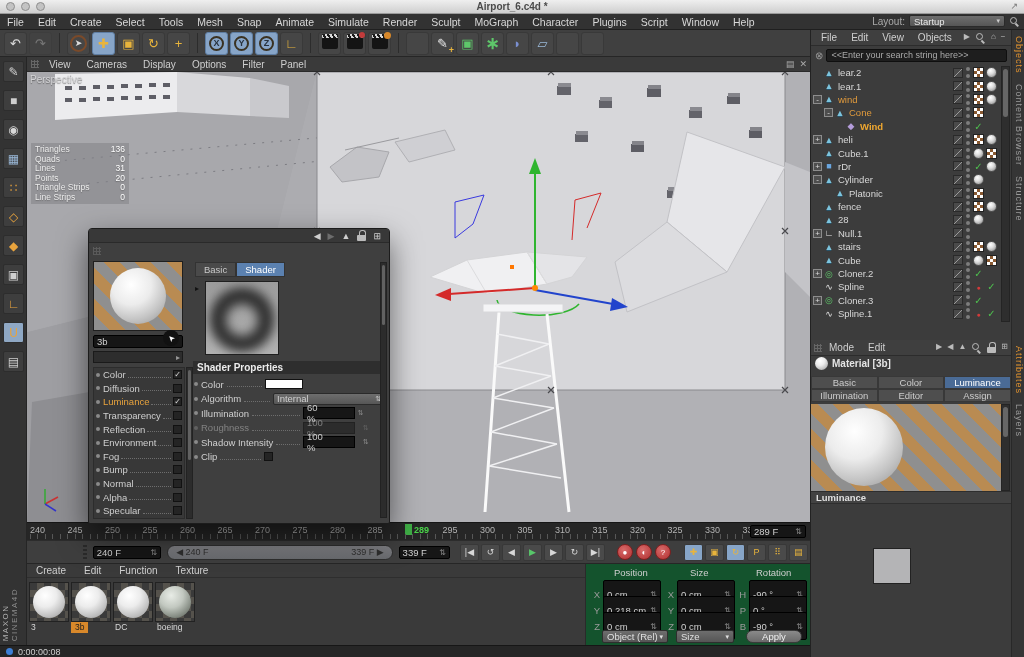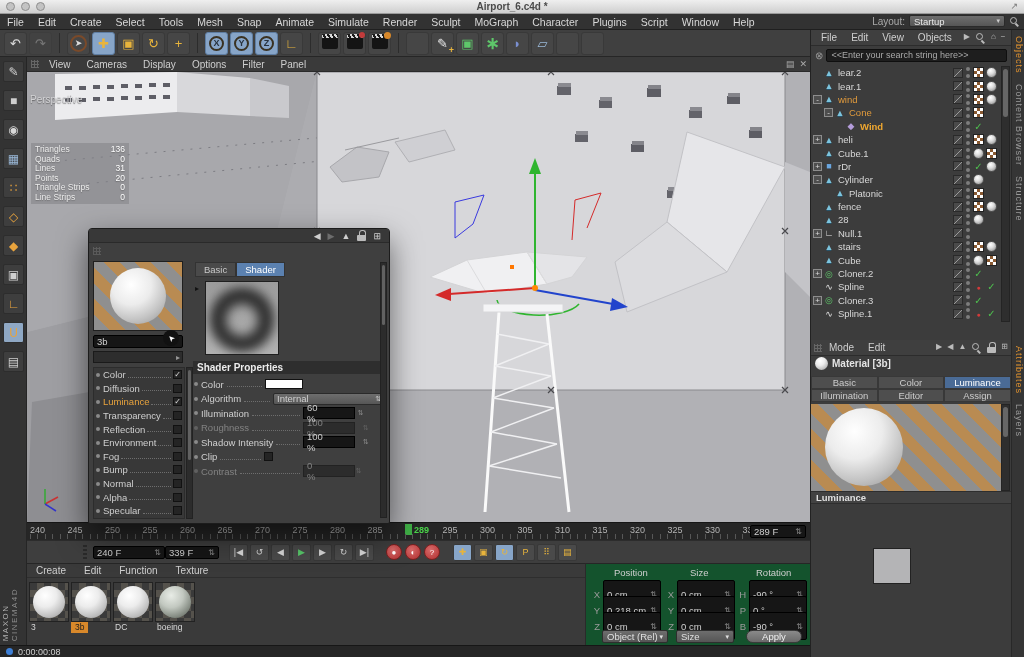--- a/index.html
+++ b/index.html
@@ -51,21 +51,21 @@
   .brand{position:absolute;bottom:4px;left:1px;display:flex;}
   .brand span{writing-mode:vertical-rl;transform:rotate(180deg);font-size:8px;letter-spacing:1.5px;color:#b0b0b0;}
   .brand span+span{color:#8d8d8d;}
 
   
   .vpmenu{left:27px;top:57px;width:783px;height:15px;background:#3a3a3a;border-bottom:1px solid #2a2a2a;display:flex;align-items:center;}
   .vpmenu .m{padding:0 8px;font-size:10px;color:#cfcfcf;}
   .vpgrid{width:8px;height:8px;margin:0 2px 0 4px;background:repeating-linear-gradient(0deg,#666 0 1px,transparent 1px 3px),repeating-linear-gradient(90deg,#666 0 1px,transparent 1px 3px);}
   .vpright{position:absolute;right:3px;display:flex;gap:5px;color:#aaa;font-size:9px;}
   .canvas{left:27px;top:72px;width:783px;height:450px;background:#b1b1b5;overflow:hidden;}
-  .persp{position:absolute;left:3px;top:2px;font-size:10px;color:#d2d2d4;text-shadow:0 1px 1px rgba(60,60,60,.6);margin-top:20px;}
+  .persp{position:absolute;left:3px;top:2px;font-size:10px;color:#d2d2d4;text-shadow:0 1px 1px rgba(60,60,60,.6);}
   .hud{position:absolute;left:4px;top:71px;width:98px;background:rgba(130,130,134,.55);padding:2px 4px;}
   .hudrow{display:flex;justify-content:space-between;font-size:8.5px;line-height:9.5px;color:#ebebeb;text-shadow:0 1px 1px rgba(80,80,80,.5);}
   .hudrow b{font-weight:normal;color:#fff;}
 
   
   .mewin{left:88px;top:228px;width:302px;height:296px;z-index:40;background:#3f3f3f;border:1px solid #1c1c1c;border-radius:4px 4px 2px 2px;
          box-shadow:0 12px 30px rgba(0,0,0,.55);}
   .metitle{height:15px;background:linear-gradient(#e8e8e8,#c8c8c8);border-radius:4px 4px 0 0;border-bottom:1px solid #8e8e8e;display:flex;align-items:center;position:relative;}
   .metitle .tl-dot{width:8px;height:8px;margin-left:5px;}
   .metitle .title{position:absolute;left:0;right:0;text-align:center;font-size:10px;font-weight:bold;color:#3a3a3a;}
@@ -742,29 +742,20 @@
         <div class="mer">
           <span class="dot"></span>
           <span class="nm">Clip</span>
           <span class="lead"></span>
           <span class="ctl" data-kind="checkbox">
             <i class="cbx"></i>
             <i class="val"></i>
           </span>
         </div>
 
-        <div class="mer" data-disabled="1">
-          <span class="dot"></span>
-          <span class="nm">Contrast</span>
-          <span class="lead"></span>
-          <span class="ctl" data-kind="field">
-            <i class="val">0 %</i>
-            <i class="varrow">⇅</i>
-          </span>
-        </div>
       </div>
     <div class="mescroll" style="left:291px;top:33px;height:256px;">
         <span class="th" style="top:2px;height:60px;"></span>
       </div>
   </div>
 
   <div class="timeline">
     <div class="ticks">
 
     <span class="tick">
@@ -832,20 +823,24 @@
       <span>289 F</span>
         <span class="spin">⇅</span>
     </div>
   </div>
 
   <div class="abs transport">
     <span class="grip"></span>
     <div class="fld" style="width:72px;margin-left:6px;">
       <span>240 F</span>
         <span class="spin">⇅</span>
+    </div>
+    <div class="rangebar">
+      <span>◀ 240 F</span>
+      <span>339 F ▶</span>
     </div>
     <div class="fld" style="width:54px;margin-right:10px;">
       <span>339 F</span>
         <span class="spin">⇅</span>
     </div>
     <span style="display:flex;">
 
     <span class="tbtn">
           <i>|◀</i>
         </span>

